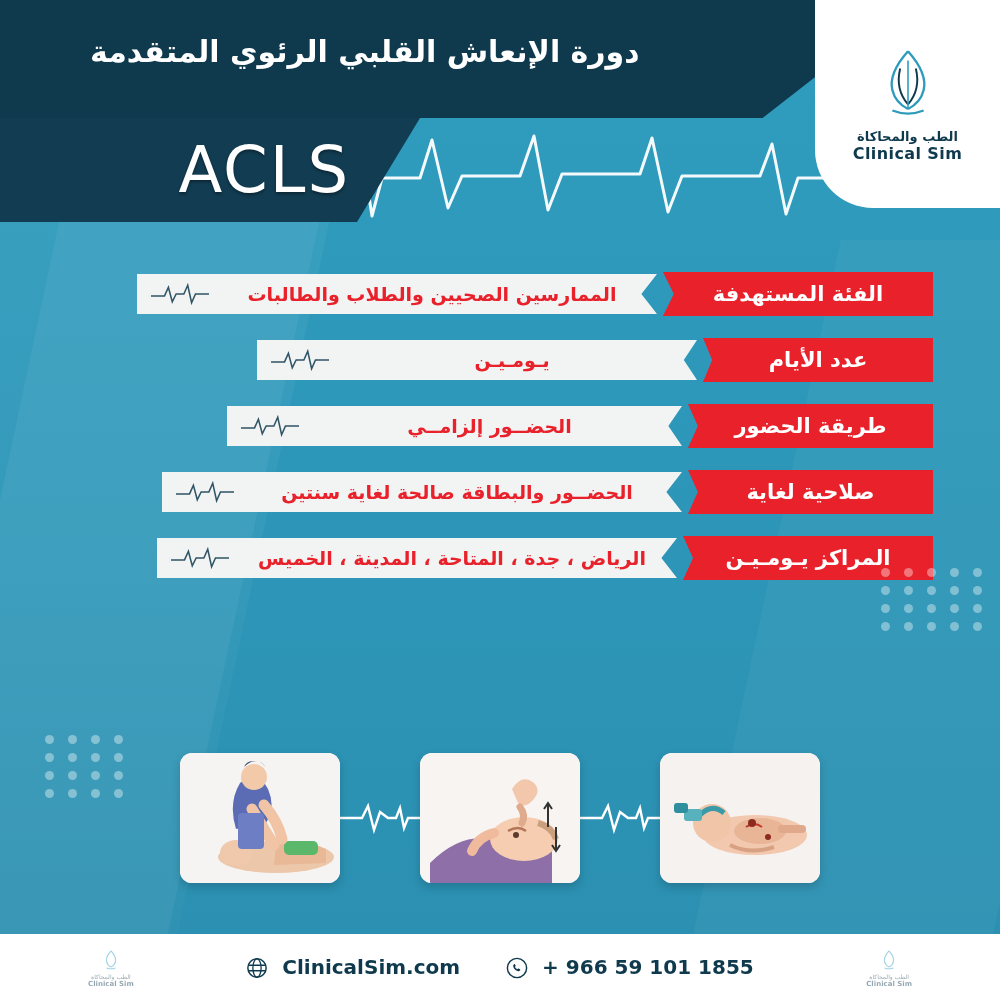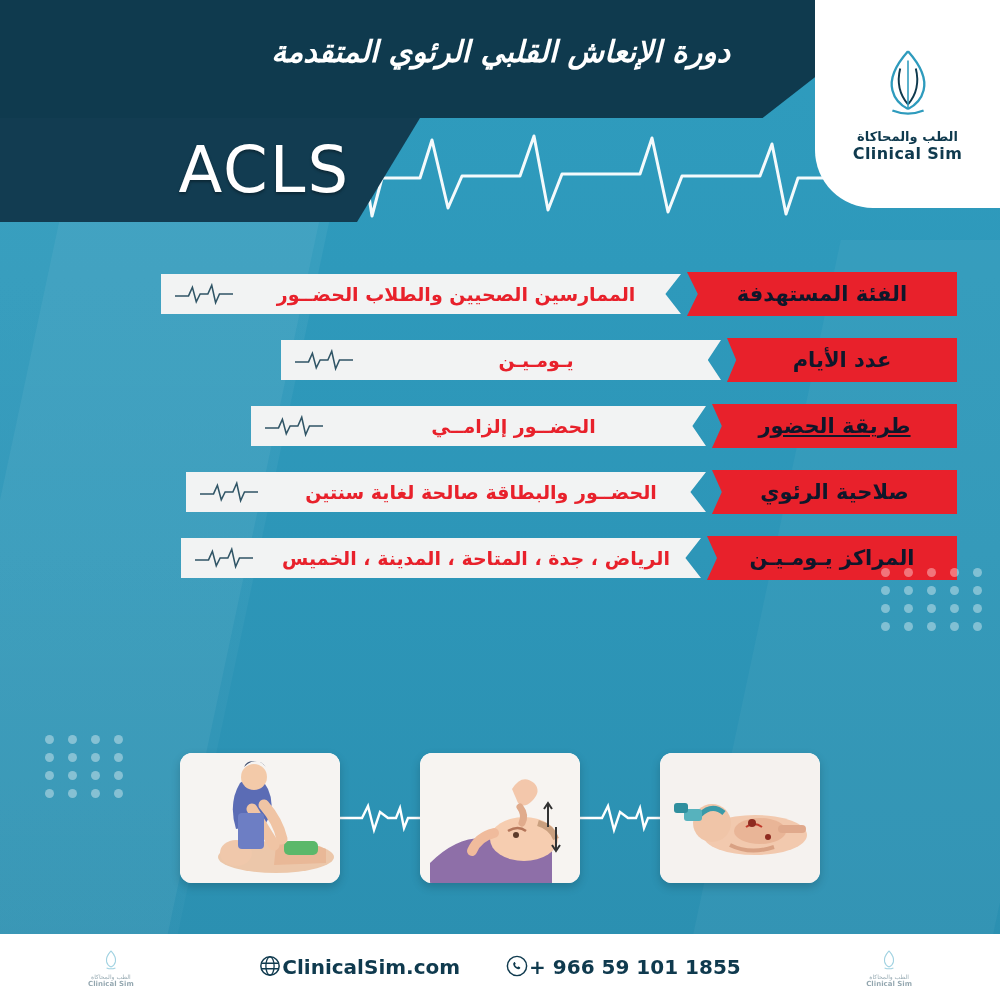--- a/index.html
+++ b/index.html
@@ -34,27 +34,26 @@
   }
 
   
   .header {
     position:absolute; left:0; top:0; width:820px; height:118px;
     background:#0f3a4e;
     clip-path: polygon(0 0, 100% 0, 100% 62%, 93% 100%, 0 100%);
   }
   .header-title {
     position:absolute; top:34px; right:90px; left:90px;
-    text-align:right;
+    text-align:left;
     color:#ffffff;
     font-size:30px;
     font-weight:bold;
     letter-spacing:0px;
     direction:rtl;
-    font-style:italic;
   }
 
   
   .ecg-band {
     position:absolute; left:0; top:118px; width:100%; height:120px;
   }
   .ecg-band svg { display:block; width:100%; height:120px; }
 
   
   .acls-badge {
@@ -97,25 +96,25 @@
     margin-bottom:22px;
     display:flex;
     flex-direction:row;
     align-items:center;
     justify-content:flex-start;
   }
   .row .label {
     position:relative;
     width:270px;
     height:44px;
-    margin-right:43px;
+    margin-right:67px;
     background:#e8212b;
     clip-path: polygon(0 0, 100% 0, 100% 100%, 0 100%, 4% 50%);
     display:flex; align-items:center; justify-content:center;
-    color:#0f172a; font-size:21px; font-weight:bold; direction:rtl;
+    color:#ffffff; font-size:21px; font-weight:bold; direction:rtl;
     box-shadow:0 3px 6px rgba(0,0,0,.18);
   }
   .row .value {
     position:relative;
     height:40px;
     width:520px;
     margin-right:6px;
     background:#f2f3f3;
     clip-path: polygon(0 0, 100% 0, 97% 50%, 100% 100%, 0 100%);
     display:flex; align-items:center; justify-content:center;
@@ -124,21 +123,21 @@
     padding-left:70px;
   }
   .value .mini-ecg {
     position:absolute; left:14px; top:50%; transform:translateY(-50%);
     width:58px; height:24px; opacity:.85;
   }
 
   
   .row.r1 .label { width:270px; }
   .row.r2 .label { width:230px;text-align:right; }
-  .row.r3 .label { width:245px;text-decoration:underline; }
+  .row.r3 .label { width:245px; }
   .row.r4 .label { width:245px; }
   .row.r5 .label { width:250px; }
   .row.r2 .value { width:440px; }
   .row.r3 .value { width:455px; }
 
   
   .dots { position:absolute; display:grid; grid-template-columns:repeat(5, 14px); gap:9px; }
   .dots span { width:9px; height:9px; border-radius:50%; background:rgba(255,255,255,.38); display:block; }
   .dots.right { right:18px; top:568px; }
   .dots.left { left:40px; top:735px; grid-template-columns:repeat(4, 14px); }
@@ -156,21 +155,21 @@
   .photo svg { position:absolute; inset:0; width:100%; height:100%; }
   .connector { width:80px; height:40px; }
   .connector svg { width:100%; height:100%; }
 
   
   .footer {
     position:absolute; left:0; bottom:0; width:100%; height:66px;
     background:#ffffff;
     display:flex; align-items:center; justify-content:center; gap:46px;
   }
-  .footer .f-item { display:flex; align-items:flex-start; gap:1px; direction:ltr; }
+  .footer .f-item { display:flex; align-items:flex-end; gap:14px; direction:ltr; }
   .footer .f-text { font-size:20px; color:#0f3a4e; font-weight:bold; }
   .footer .wm { position:absolute; opacity:.45; display:flex; flex-direction:column; align-items:center; }
   .footer .wm.left { left:88px; }
   .footer .wm.right { right:88px; }
   .wm-ar { font-size:6px; color:#0f3a4e; }
   .wm-en { font-size:7px; color:#0f3a4e; font-weight:bold; }
 </style>
 </head>
 <body>
 
@@ -210,21 +209,21 @@
 </div>
 
 <div class="rows">
 
   <div class="row r1">
     <div class="label">الفئة المستهدفة</div>
     <div class="value">
       <svg class="mini-ecg" viewBox="0 0 60 24">
         <path d="M0,14 L14,14 L18,5 L22,20 L26,12 L34,12 L38,3 L42,21 L46,12 L60,12" fill="none" stroke="#0f3a4e" stroke-width="1.6"></path>
       </svg>
-      <span>الممارسين الصحيين والطلاب الحضــور</span>
+      <span>الممارسين الصحيين والطلاب والطالبات</span>
     </div>
   </div>
 
   <div class="row r2">
     <div class="label">عدد الأيام</div>
     <div class="value">
       <svg class="mini-ecg" viewBox="0 0 60 24">
         <path d="M0,14 L14,14 L18,5 L22,20 L26,12 L34,12 L38,3 L42,21 L46,12 L60,12" fill="none" stroke="#0f3a4e" stroke-width="1.6"></path>
       </svg>
       <span>يـومـيـن</span>
@@ -235,21 +234,21 @@
     <div class="label">طريقة الحضور</div>
     <div class="value">
       <svg class="mini-ecg" viewBox="0 0 60 24">
         <path d="M0,14 L14,14 L18,5 L22,20 L26,12 L34,12 L38,3 L42,21 L46,12 L60,12" fill="none" stroke="#0f3a4e" stroke-width="1.6"></path>
       </svg>
       <span>الحضــور إلزامــي</span>
     </div>
   </div>
 
   <div class="row r4">
-    <div class="label">صلاحية الرئوي</div>
+    <div class="label">صلاحية لغاية</div>
     <div class="value">
       <svg class="mini-ecg" viewBox="0 0 60 24">
         <path d="M0,14 L14,14 L18,5 L22,20 L26,12 L34,12 L38,3 L42,21 L46,12 L60,12" fill="none" stroke="#0f3a4e" stroke-width="1.6"></path>
       </svg>
       <span>الحضــور والبطاقة صالحة لغاية سنتين</span>
     </div>
   </div>
 
   <div class="row r5">
     <div class="label">المراكز يـومـيـن</div>

